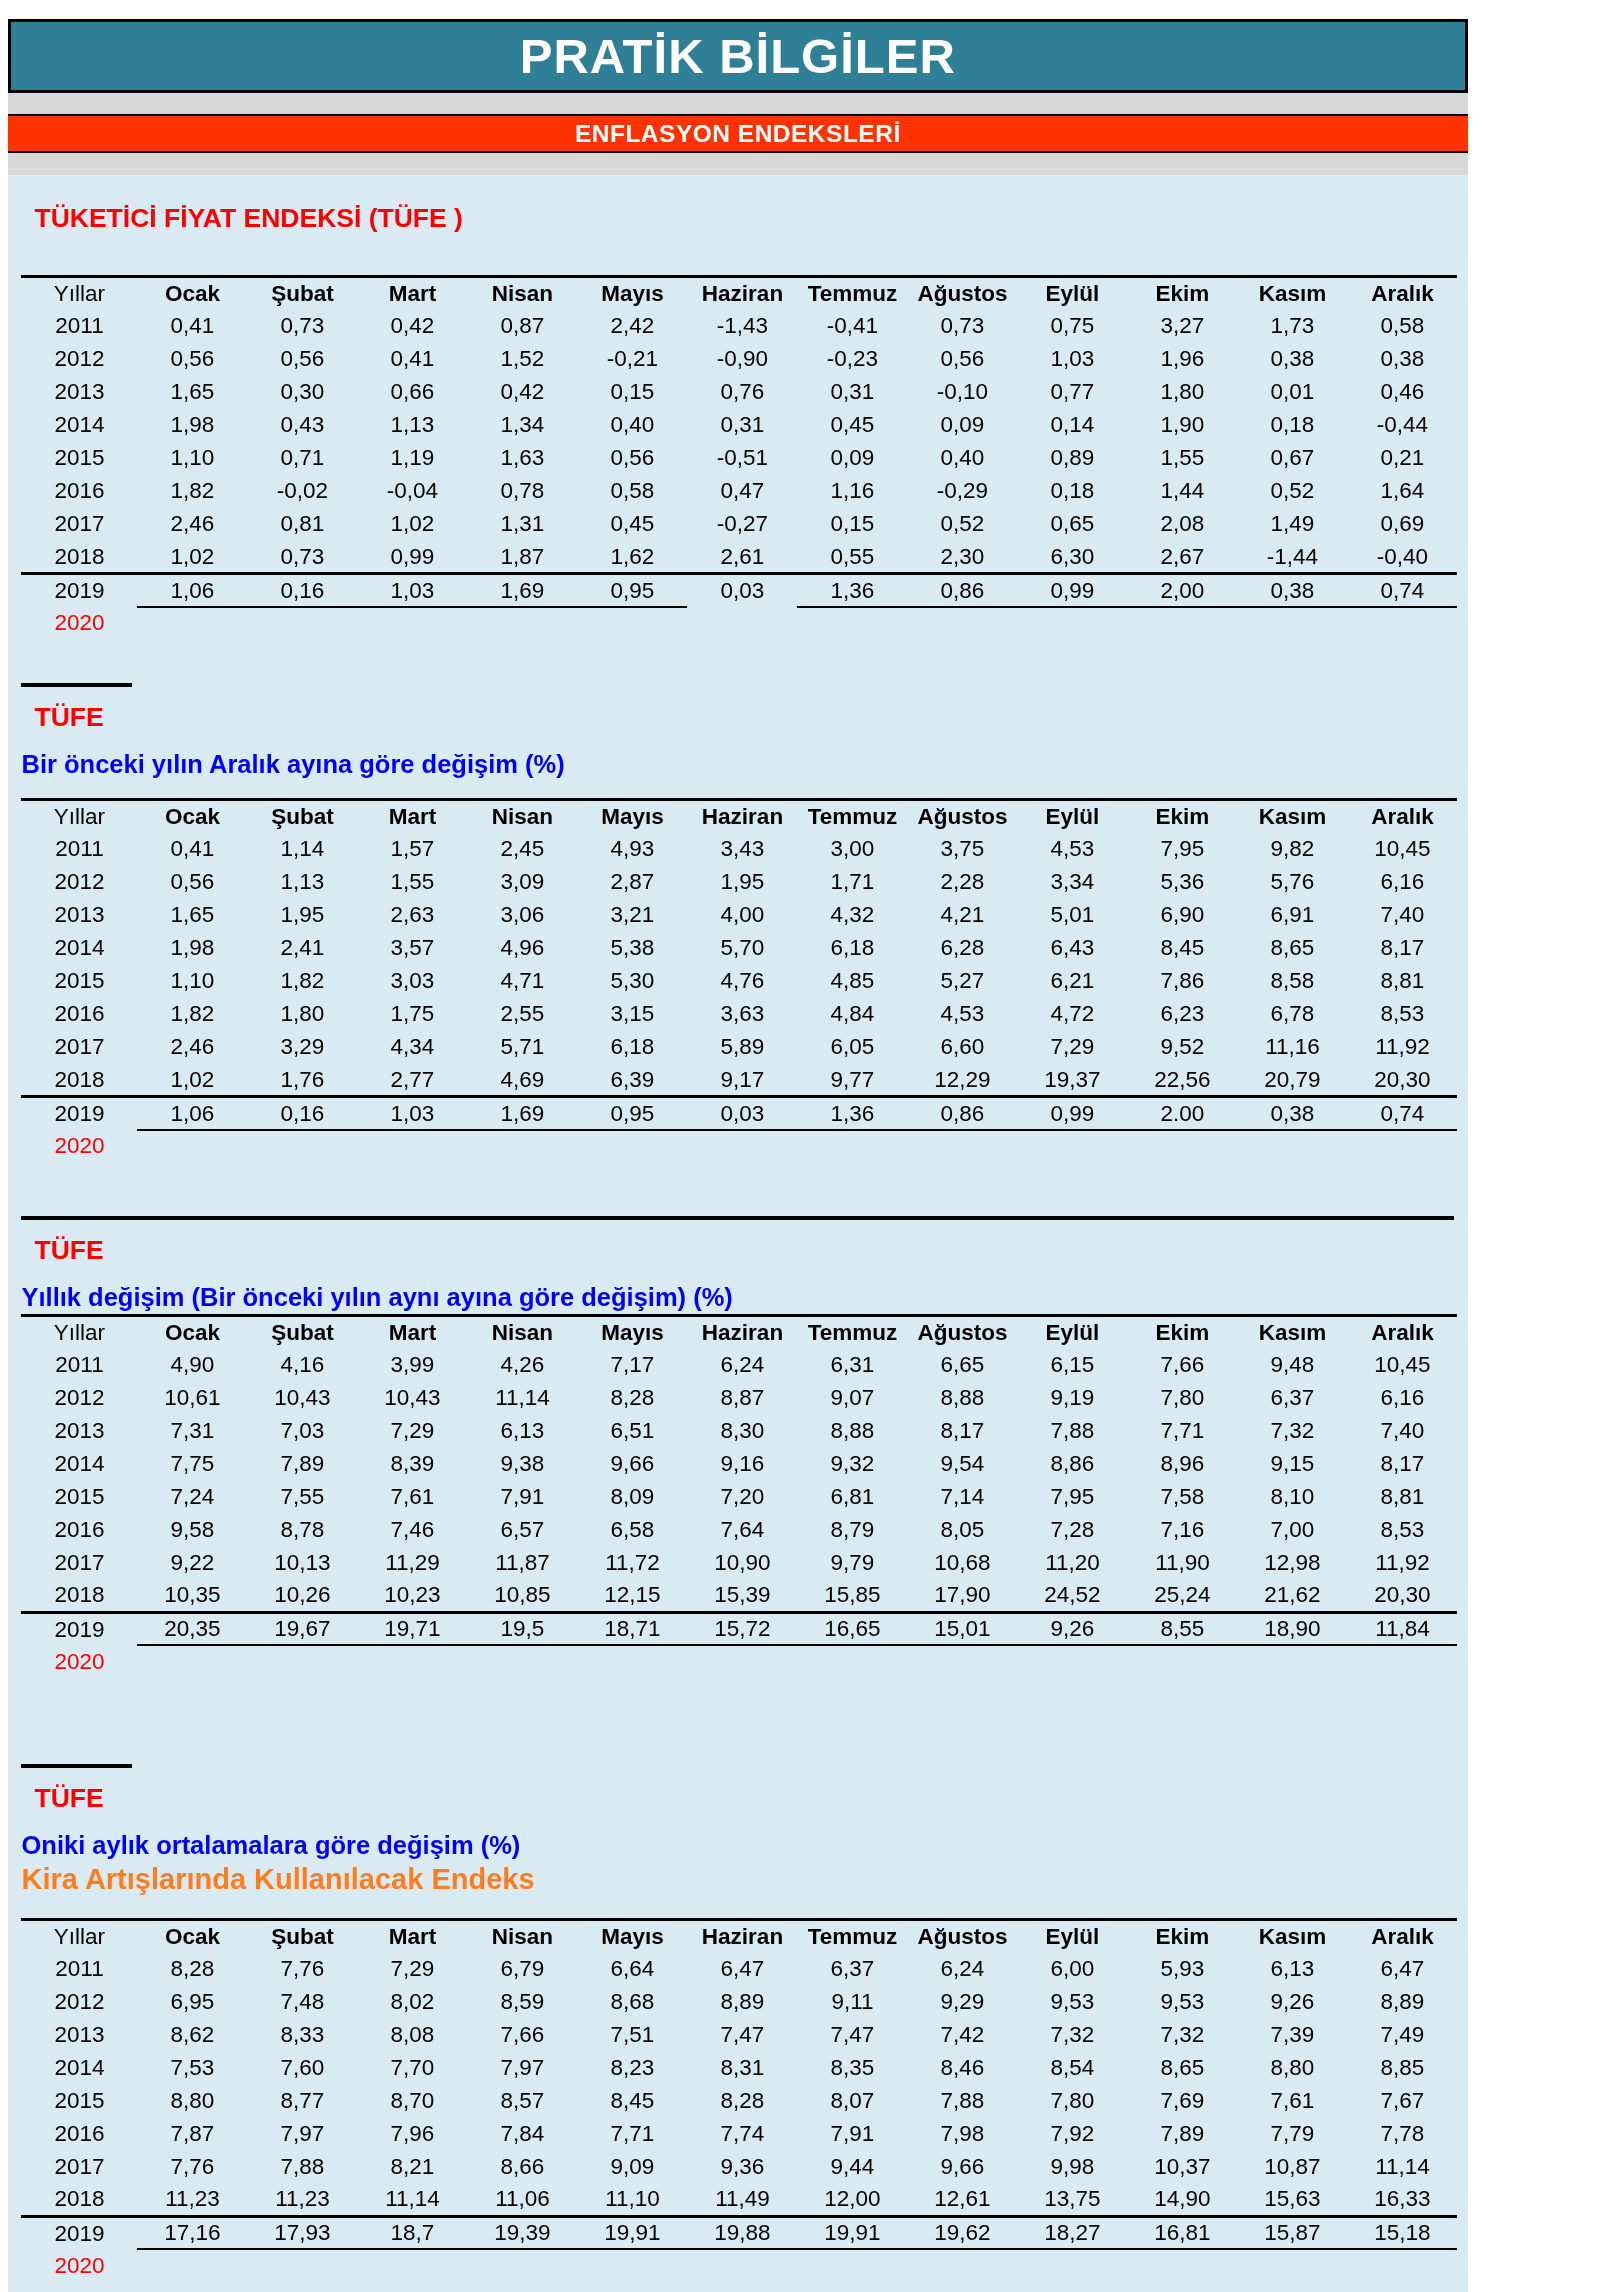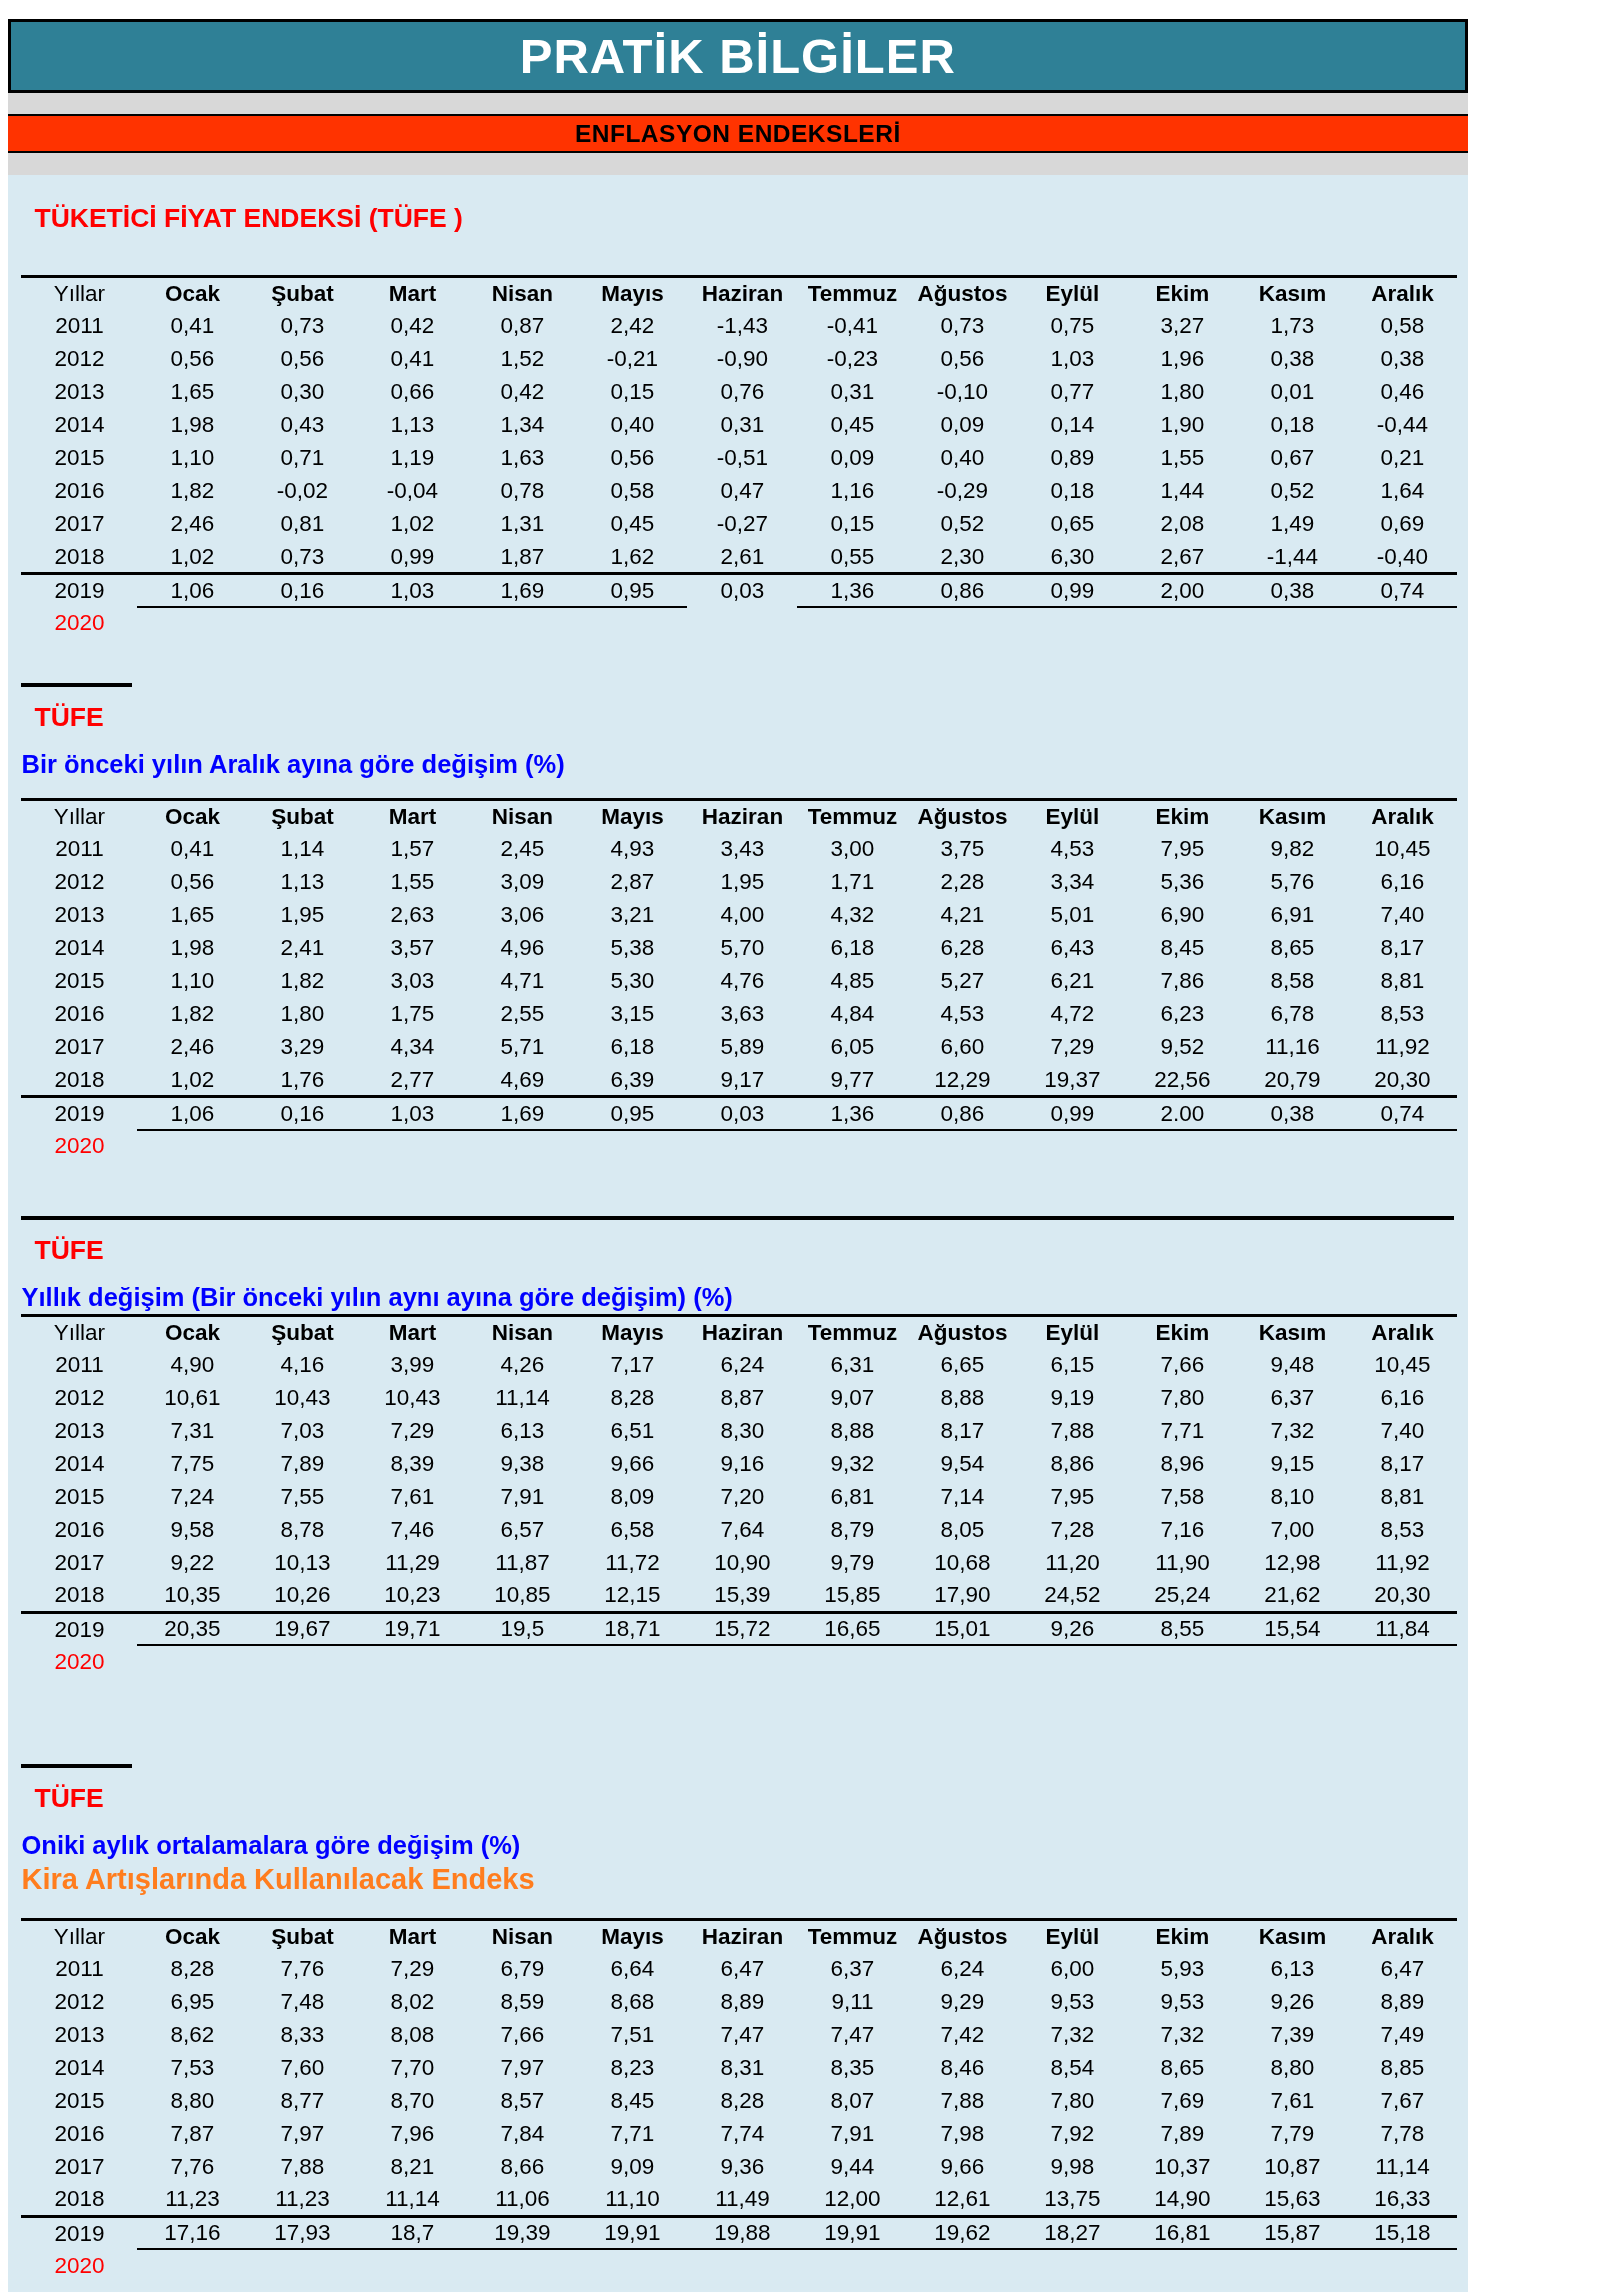--- a/index.html
+++ b/index.html
@@ -22,21 +22,21 @@
   }
   .title-box .title {
     color:#ffffff; font-weight:bold; font-size:49px; letter-spacing:1px;
   }
   .gray-strip { height:21.6px; background:#d8d8d8; }
   .orange-band {
     height:39px; background:#ff3300;
     border-top:2.9px solid #000; border-bottom:2.9px solid #000;
     display:flex; align-items:center; justify-content:center;
   }
-  .orange-band .banner-text { color:#000000; font-weight:bold; font-size:24.5px; letter-spacing:0.5px; }
+  .orange-band .banner-text { color:#ffffff; font-weight:bold; font-size:24.5px; letter-spacing:0.5px; }
 
   .content {
     background:#d9eaf2;
     padding:13.7px 0 37px 13.7px;
     border-bottom:6.9px solid #000;
   }
 
   .h-red    { color:#ff0000; font-weight:bold; font-size:26.5px; line-height:34px; margin:13px; }
   .h-blue   { color:#0000ff; font-weight:bold; font-size:25.5px; line-height:34px; margin:0; }
   .h-orange { color:#ff7d1e; font-weight:bold; font-size:29px; line-height:34px; margin:0; }
@@ -641,21 +641,21 @@
               <td class="u">20,35</td>
               <td class="u">19,67</td>
               <td class="u">19,71</td>
               <td class="u">19,5</td>
               <td class="u">18,71</td>
               <td class="u">15,72</td>
               <td class="u">16,65</td>
               <td class="u">15,01</td>
               <td class="u">9,26</td>
               <td class="u">8,55</td>
-              <td class="u">15,54</td>
+              <td class="u">18,90</td>
               <td class="u">11,84</td>
             </tr>
             <tr>
               <td class="year red">2020</td>
               <td></td>
               <td></td>
               <td></td>
               <td></td>
               <td></td>
               <td></td>

